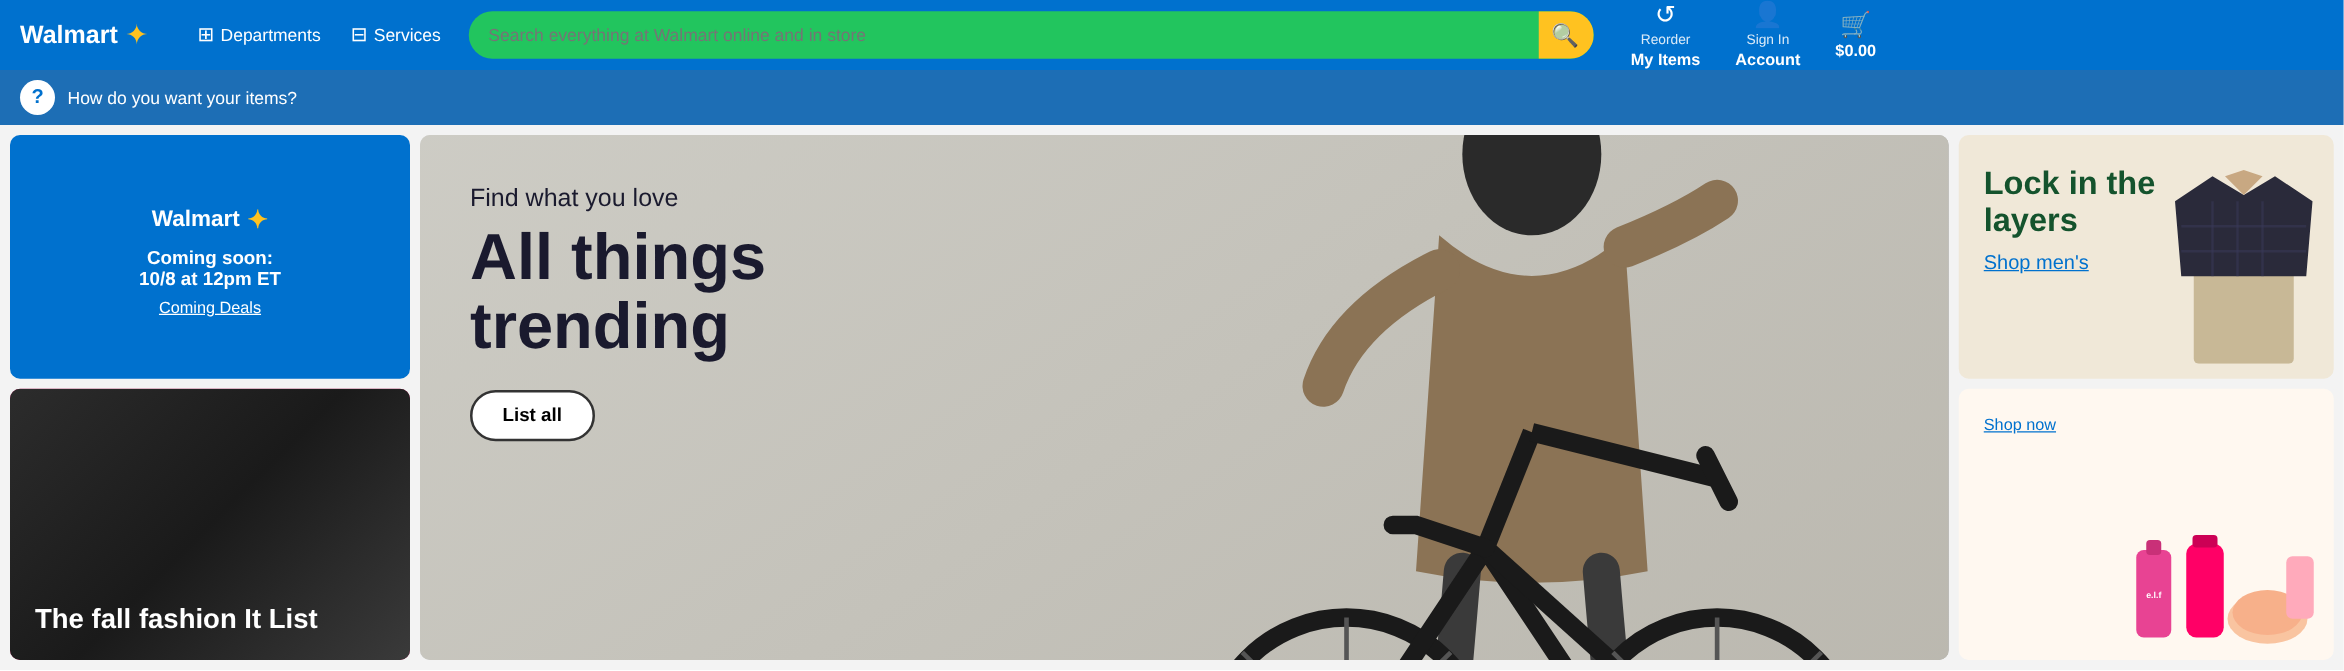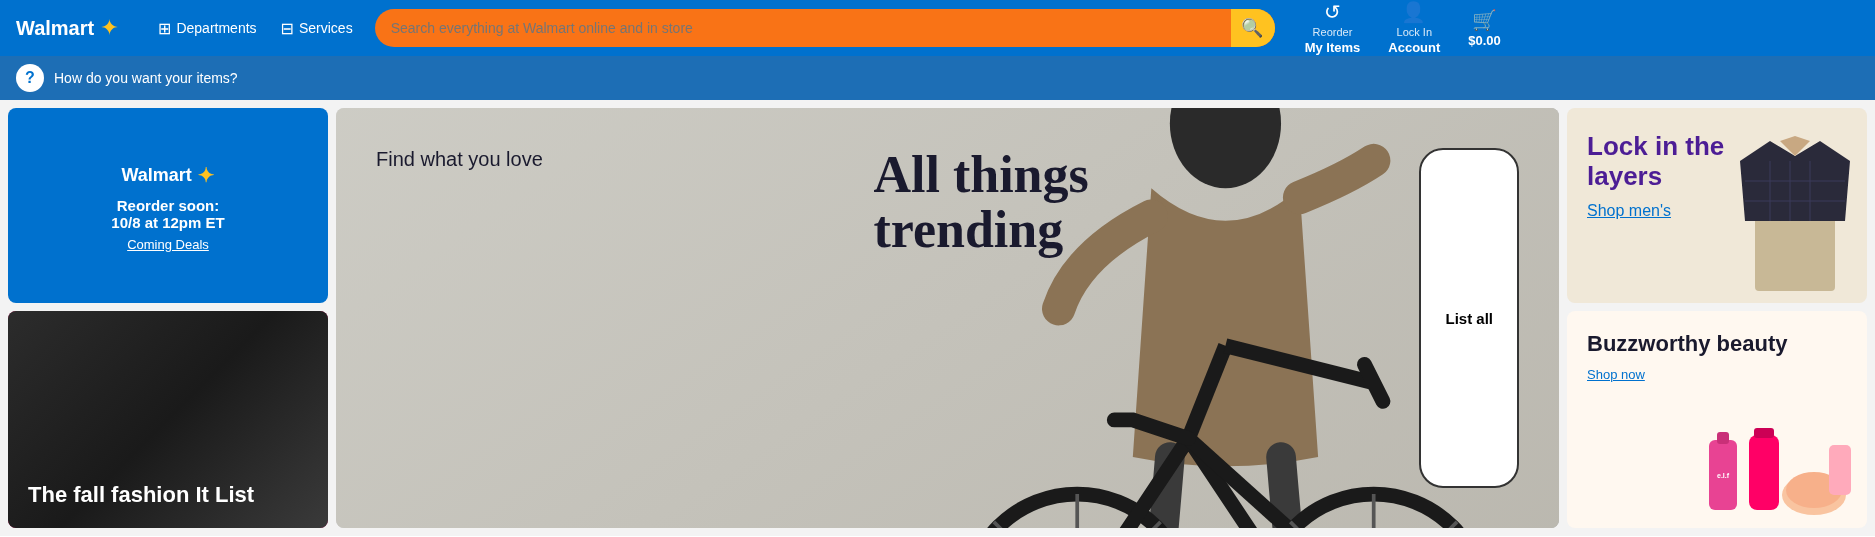--- a/index.html
+++ b/index.html
@@ -46,21 +46,21 @@
       padding: 6px 10px;
       border-radius: 4px;
       white-space: nowrap;
     }
     .nav-icon { font-size: 16px; }
 
     .search-bar {
       flex: 1;
       display: flex;
       align-items: center;
-      background: #f97316;
+      background: #22c55e;
       border-radius: 24px;
       overflow: hidden;
       height: 38px;
       max-width: 900px;
     }
     .search-input {
       flex: 1;
       border: none;
       outline: none;
       padding: 0 16px;
@@ -225,36 +225,35 @@
       border-radius: 8px;
       overflow: hidden;
       position: relative;
       min-height: 420px;
       background: linear-gradient(135deg, #d8d8d8 0%, #c5c5c5 40%, #a8a8a8 100%);
     }
     .center-overlay {
       position: absolute;
       inset: 0;
       display: flex;
-      flex-direction: row;
-      justify-content: space-between;
+      flex-direction: column;
+      justify-content: flex-start;
       padding: 40px;
     }
     .center-find {
       color: #1a1a2e;
       font-size: 20px;
       margin-bottom: 8px;
     }
     .center-heading {
       color: #1a1a2e;
       font-size: 52px;
       font-weight: bold;
       line-height: 1.05;
-      margin-bottom: 8px;
-      font-family: Liberation Serif, serif;
+      margin-bottom: 24px;
     }
     .shop-all-btn {
       background: #fff;
       border: 2px solid #333;
       border-radius: 24px;
       padding: 10px 24px;
       font-size: 15px;
       font-weight: bold;
       cursor: pointer;
       width: fit-content;
@@ -277,21 +276,21 @@
       min-height: 195px;
       display: flex;
       flex-direction: column;
       justify-content: flex-start;
       position: relative;
       overflow: hidden;
     }
     .layers-heading {
       font-size: 26px;
       font-weight: bold;
-      color: #4c1d95;
+      color: #14532d;
       line-height: 1.15;
       max-width: 55%;
     }
     .layers-link {
       color: #0071ce;
       font-size: 16px;
       text-decoration: underline;
       cursor: pointer;
       border: none;
       background: none;
@@ -371,21 +370,21 @@
   </div>
 
   <div class="header-right">
     <button class="header-action">
       <span class="icon-top">↺</span>
       <span class="label-top">Reorder</span>
       <span class="label-bottom">My Items</span>
     </button>
     <button class="header-action">
       <span class="icon-top">👤</span>
-      <span class="label-top">Lock In</span>
+      <span class="label-top">Sign In</span>
       <span class="label-bottom">Account</span>
     </button>
     <button class="header-action">
       <span class="icon-top">🛒</span>
       <span class="label-bottom">$0.00</span>
     </button>
   </div>
 </header>
 
 <div class="blue-banner">
@@ -396,21 +395,21 @@
 <div class="main-content">
 
   <div class="left-col">
 
     <div class="deals-card">
       <div class="deals-walmart-text">
         <span>Walmart</span>
         <span class="deals-spark">✦</span>
       </div>
       <div class="deals-coming">
-        <span>Reorder soon:</span><br>
+        <span>Coming soon:</span><br>
         <span>10/8 at 12pm ET</span>
       </div>
       <button class="deals-link">Coming Deals</button>
     </div>
 
     <div class="fashion-card">
       <div class="fashion-bg"></div>
       <div class="fashion-text">The fall fashion It List</div>
     </div>
 
@@ -492,21 +491,20 @@
           <line x1="40" y1="40" x2="40" y2="100" stroke="#3a3a5a" stroke-width="2" opacity="0.5"></line>
           <line x1="60" y1="40" x2="60" y2="100" stroke="#3a3a5a" stroke-width="2" opacity="0.5"></line>
           <line x1="80" y1="40" x2="80" y2="100" stroke="#3a3a5a" stroke-width="2" opacity="0.5"></line>
           <line x1="15" y1="60" x2="115" y2="60" stroke="#3a3a5a" stroke-width="2" opacity="0.5"></line>
           <line x1="15" y1="80" x2="115" y2="80" stroke="#3a3a5a" stroke-width="2" opacity="0.5"></line>
         </svg>
       </div>
     </div>
 
     <div class="beauty-card">
-      <h2 class="beauty-heading">Buzzworthy beauty</h2>
       <button class="beauty-link">Shop now</button>
       <div class="beauty-products">
 
         <svg width="160" height="100" viewBox="0 0 160 100">
 
           <rect x="10" y="20" width="28" height="70" rx="6" fill="#e84393"></rect>
           <rect x="18" y="12" width="12" height="12" rx="3" fill="#c93078"></rect>
           <text x="18" y="58" font-size="7" fill="white" font-weight="bold">e.l.f</text>
 
           <rect x="50" y="15" width="30" height="75" rx="8" fill="#f06"></rect>

